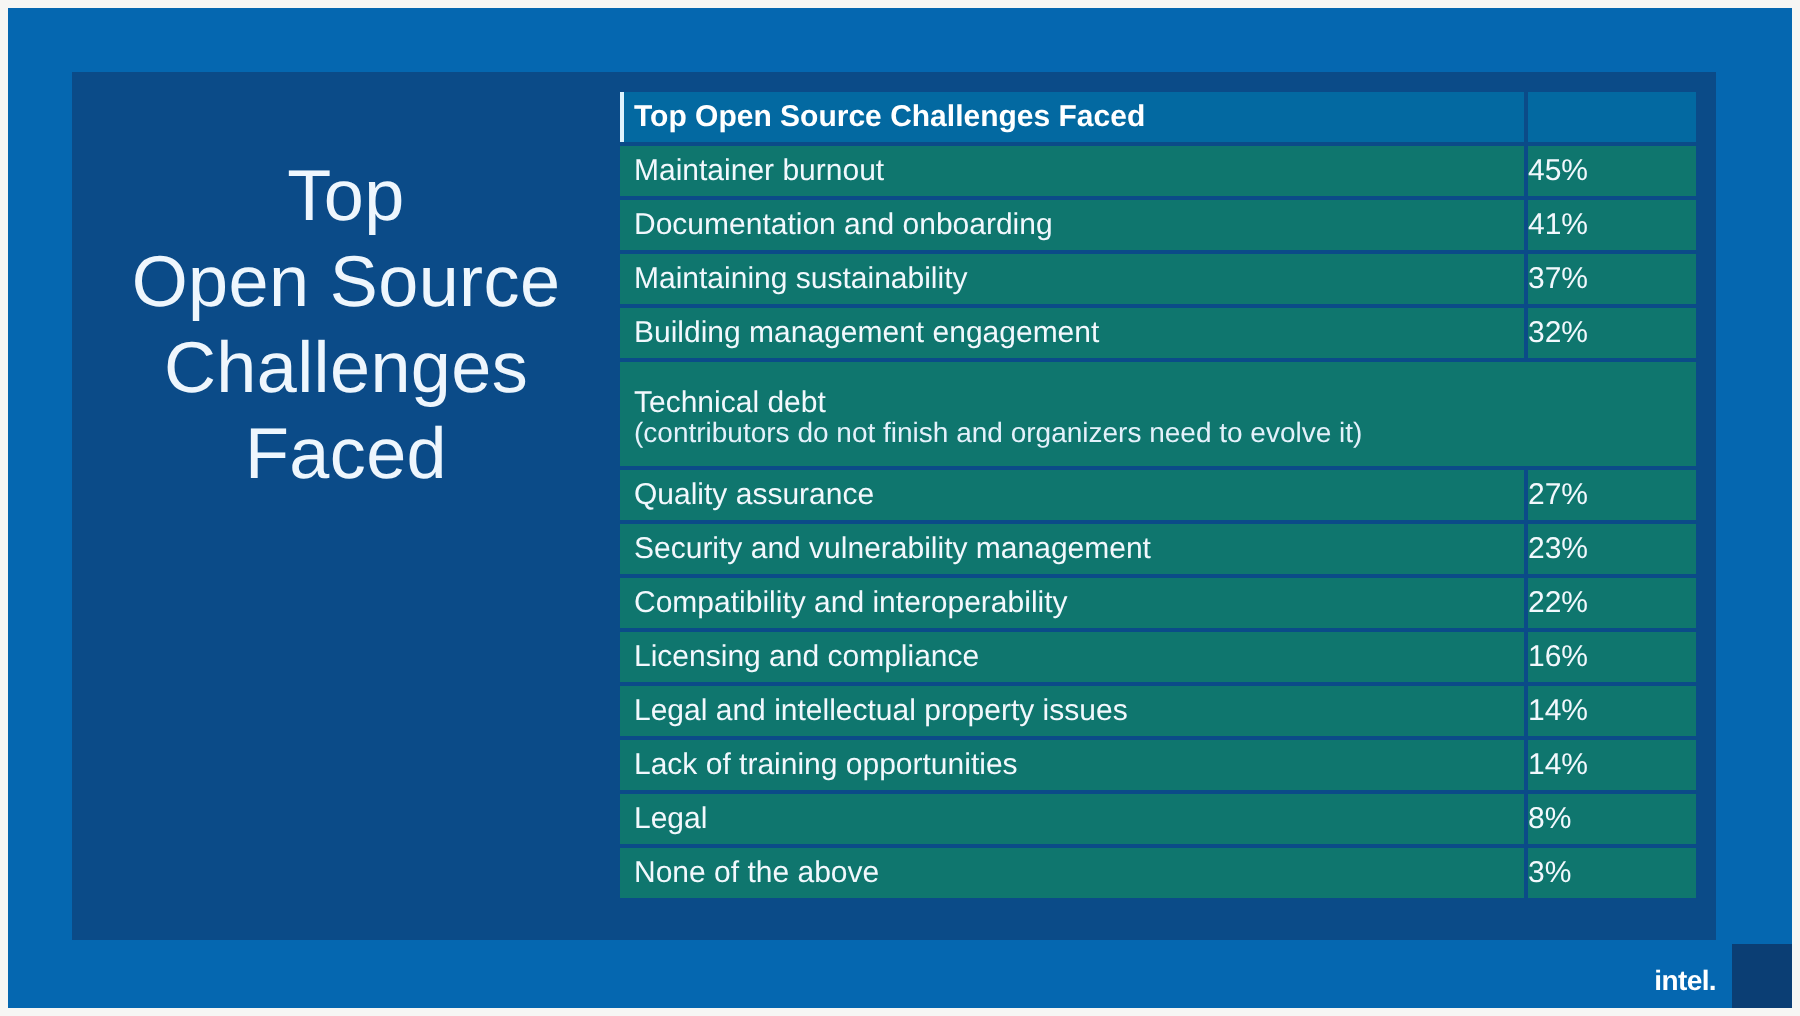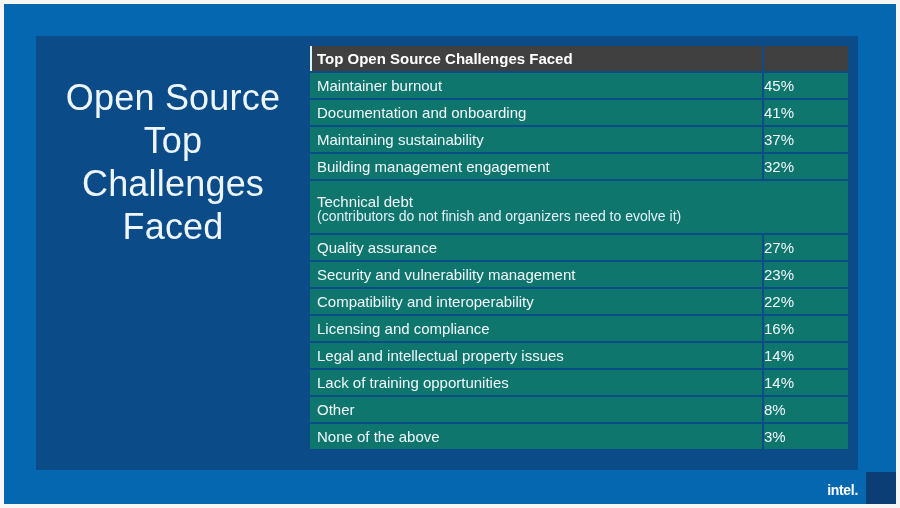--- a/index.html
+++ b/index.html
@@ -50,21 +50,21 @@
     color:#f2f8fd;
     font-size:15px;
     display:flex;
     flex-direction:column;
     justify-content:center;
   }
   .cell.label { flex:1; padding-left:7px; }
   .cell.pct   { width:84px; margin-left:2px; padding-right:8px; }
 
   .trow.header .cell {
-    background:#404040;
+    background:#0369a1;
     color:#ffffff;
     font-weight:700;
   }
   .trow.header .cell.label { border-left:2px solid #ddf3fe; padding-left:5px; }
 
   .note {
     display:block;
     font-size:14px;
     line-height:10px;
     color:#e4f1fb;
@@ -88,22 +88,22 @@
     background:#0b3e74;
   }
 </style>
 </head>
 <body>
 
 <div class="frame">
   <div class="panel">
 
     <div class="title">
+      <div>Top</div>
       <div>Open Source</div>
-      <div>Top</div>
       <div>Challenges</div>
       <div>Faced</div>
     </div>
 
     <div class="tablewrap">
 
       <div class="trow header">
         <div class="cell label">Top Open Source Challenges Faced</div>
         <div class="cell pct"></div>
       </div>
@@ -169,21 +169,21 @@
         <div class="cell pct">14%</div>
       </div>
       <div class="trow">
         <div class="cell label">
             <span>Lack of training opportunities</span>
           </div>
         <div class="cell pct">14%</div>
       </div>
       <div class="trow">
         <div class="cell label">
-            <span>Other</span>
+            <span>Legal</span>
           </div>
         <div class="cell pct">8%</div>
       </div>
       <div class="trow">
         <div class="cell label">
             <span>None of the above</span>
           </div>
         <div class="cell pct">3%</div>
       </div>
 

